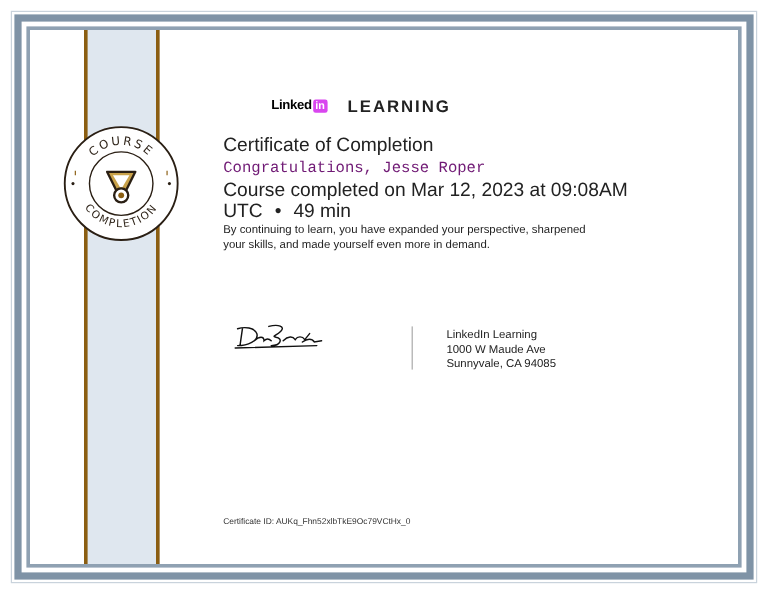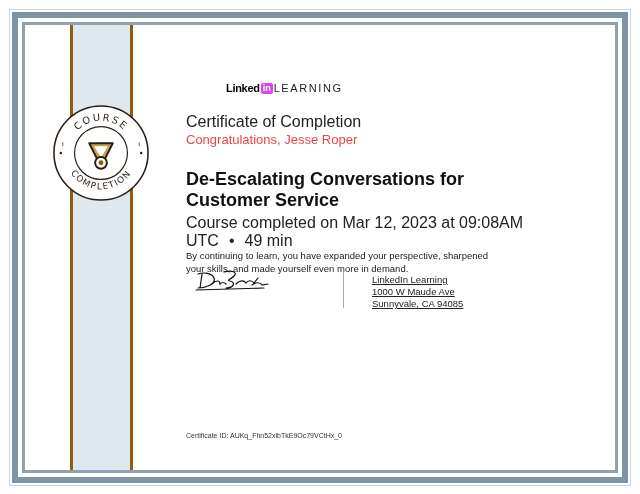--- a/index.html
+++ b/index.html
@@ -6,32 +6,32 @@
   body { width:640px; height:494px; background:#ffffff; position:relative; overflow:hidden; font-family:"Liberation Sans", sans-serif; color:#1b1b1b; }
   .frame-outer { position:absolute; left:9px; top:9px; width:622px; height:477px; box-sizing:border-box; border:1px solid #c9d3dc; }
   .frame-band { position:absolute; left:12px; top:12px; width:616px; height:471px; box-sizing:border-box; border:6px solid #7f93a6; }
   .frame-inner { position:absolute; left:22px; top:22px; width:596px; height:451px; box-sizing:border-box; border:3px solid #8fa1b2; background:#fff; }
   .ribbon { position:absolute; left:70px; top:25px; width:63px; height:445px; background:#dfe7ef; box-sizing:border-box; border-left:3px solid #8b5e12; border-right:3px solid #8b5e12; }
   .seal { position:absolute; left:52px; top:104px; width:98px; height:98px; }
   .content { position:absolute; left:186px; top:82px; width:400px; }
   .brand { display:flex; align-items:center; height:12px; font-weight:bold; font-size:11px; }
   .brand .linked { letter-spacing:-0.3px; color:#000;padding-left:40px; }
   .brand .in { display:inline-block; background:#d946ef; color:#fff; font-size:9px; line-height:11px; padding:0 2px; border-radius:2px; margin-left:1px; }
-  .brand .learning { margin-left:1px; font-size:11px; letter-spacing:1.6px; font-weight:normal; color:#222; }
+  .brand .learning { margin-left:17px; font-size:14px; letter-spacing:1.6px; font-weight:bold; color:#222; }
   .cert-title { font-size:16px; margin-top:19px; color:#222; }
-  .congrats { font-size:13px; margin-top:1px; color:#ef4444; }
+  .congrats { font-size:13px; margin-top:1px; color:#701a75;font-family:Liberation Mono, monospace; }
   .course-title { font-size:18px; font-weight:bold; margin-top:22px; line-height:21px; color:#111; }
   .completed { font-size:16px; margin-top:3px; color:#222; }
   .completed .dot { margin:0 10px; }
   .blurb { font-size:9.5px; line-height:12.5px; width:320px; color:#222; }
   .sigrow { position:absolute; left:0; top:186px; width:400px; height:50px; }
   .sig { position:absolute; left:6px; top:0; width:80px; height:26px; }
   .sig-title { position:absolute; left:0; top:28px; font-size:9.5px; color:#222; }
   .vline { position:absolute; left:157px; top:4px; width:1px; height:36px; background:#aaa; }
-  .addr { position:absolute; left:186px; top:6px; font-size:9.5px; line-height:12px; color:#222;text-decoration:underline; }
+  .addr { position:absolute; left:186px; top:6px; font-size:9.5px; line-height:12px; color:#222; }
   .certid { position:absolute; left:186px; top:432px; font-size:7px; color:#333; }
 </style>
 </head>
 <body>
 
 <div class="frame-outer"></div>
 <div class="frame-band"></div>
 <div class="frame-inner"></div>
 
 <div class="ribbon"></div>
@@ -62,24 +62,20 @@
 </svg>
 
 <div class="content">
   <div class="brand">
     <span class="linked">Linked</span>
     <span class="in">in</span>
     <span class="learning">LEARNING</span>
   </div>
   <div class="cert-title">Certificate of Completion</div>
   <div class="congrats">Congratulations, Jesse Roper</div>
-  <div class="course-title">
-    <div>De-Escalating Conversations for</div>
-    <div>Customer Service</div>
-  </div>
   <div class="completed">
     <span>Course completed on Mar 12, 2023 at 09:08AM UTC</span><span class="dot">•</span><span>49 min</span>
   </div>
   <div class="blurb">By continuing to learn, you have expanded your perspective, sharpened your skills, and made yourself even more in demand.</div>
 
   <div class="sigrow">
     <svg class="sig" viewBox="0 0 80 26">
       <path d="M6 6 C12 4 20 5 22 10 C24 16 14 20 6 20 M10 6 L8 20 M20 16 C24 12 28 12 28 16 C30 14 32 14 34 16 M32 4 C40 2 46 4 42 8 C38 12 34 12 38 13 C44 14 42 20 34 20 M44 16 C48 12 52 12 54 15 C56 12 60 12 62 15 L66 10 M60 17 C64 14 68 14 70 17 L76 16 M4 22 L72 20" fill="none" stroke="#111" stroke-width="1.2" stroke-linecap="round"></path>
     </svg>
     <div class="vline"></div>

